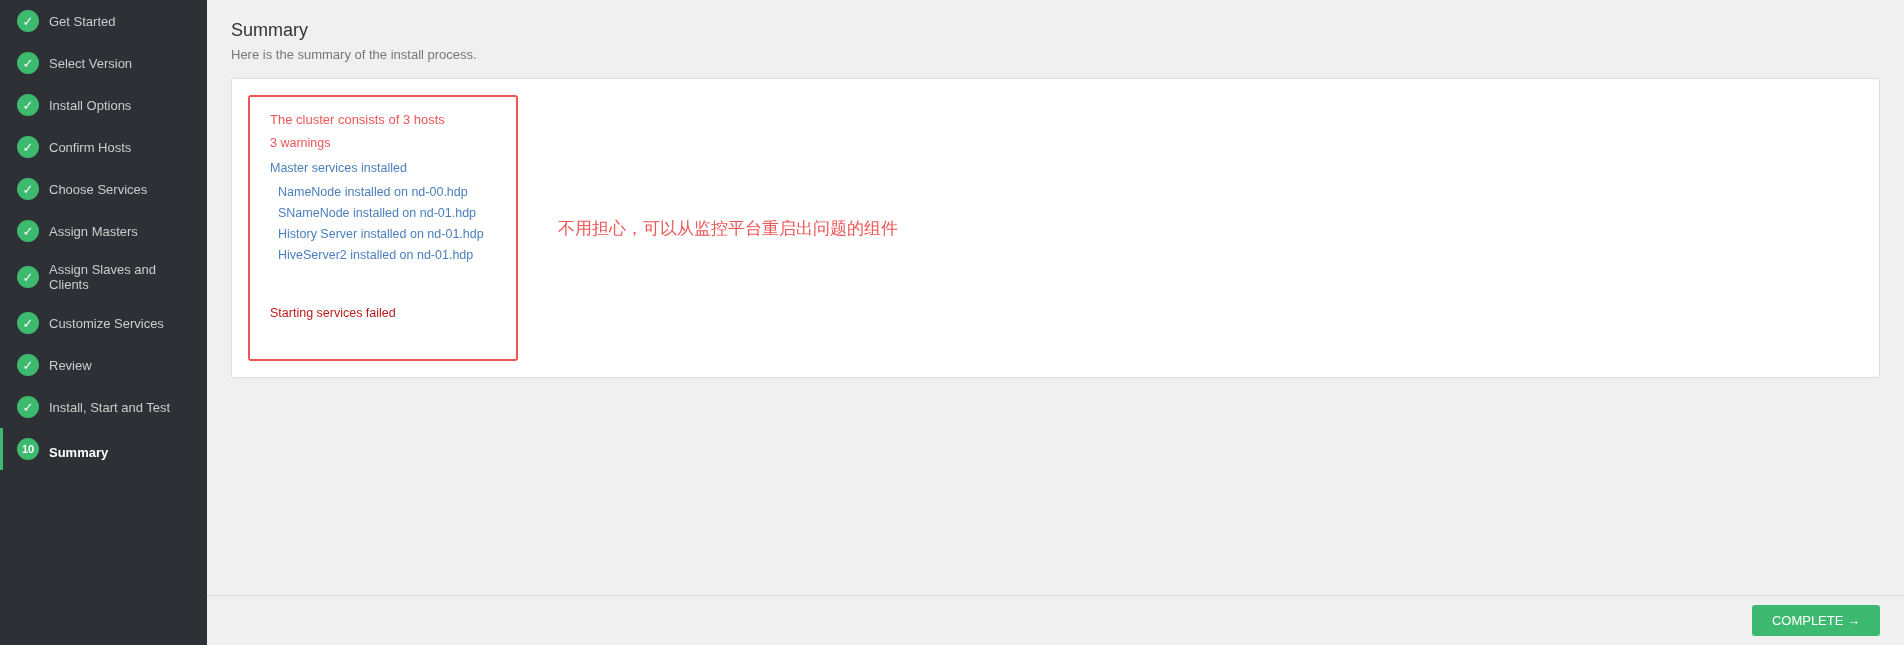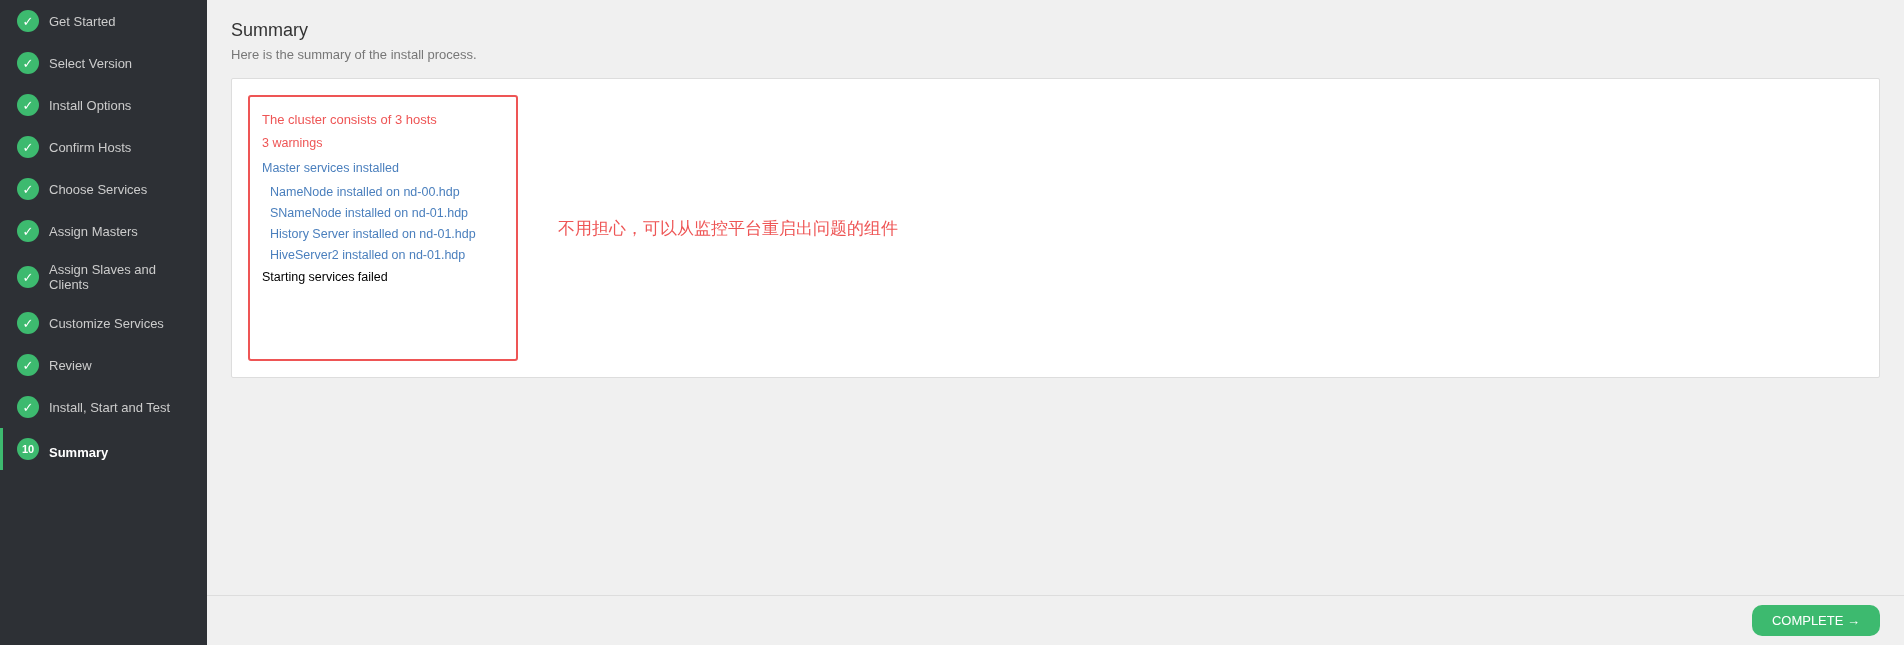--- a/index.html
+++ b/index.html
@@ -86,21 +86,21 @@
       border: 1px solid #ddd;
       border-radius: 2px;
       min-height: 300px;
       padding: 16px;
       display: flex;
       gap: 20px;
     }
 
     .summary-box {
       border: 2px solid #e55;
-      padding: 12px 12px;
+      padding: 12px 20px;
       border-radius: 3px;
       min-width: 270px;
       max-width: 320px;
       font-size: 12.5px;
       line-height: 1.7;
     }
 
     .summary-box .cluster-title {
       color: #e55;
       font-size: 13px;
@@ -116,21 +116,22 @@
       color: #4a7fbd;
       margin-bottom: 2px;
     }
 
     .summary-box .service-line {
       color: #4a7fbd;
       padding-left: 8px;
     }
 
     .summary-box .failed-line {
-      color: #000000;
+      color: #b91c1c;
+      margin-top: 36px;
     }
 
     .info-message {
       color: #e55;
       font-size: 17px;
       display: flex;
       align-items: center;
       padding-left: 20px;
     }
 
@@ -145,21 +146,21 @@
       padding: 0 24px;
       gap: 10px;
     }
 
     .btn-complete {
       background: #3dba6f;
       color: #fff;
       border: none;
       padding: 8px 20px;
       font-size: 13px;
-      border-radius: 10px;
+      border-radius: 3px;
       cursor: pointer;
       display: flex;
       align-items: center;
       gap: 6px;
     }
   </style>
 </head>
 <body>
 
 <div id="sidebar">

